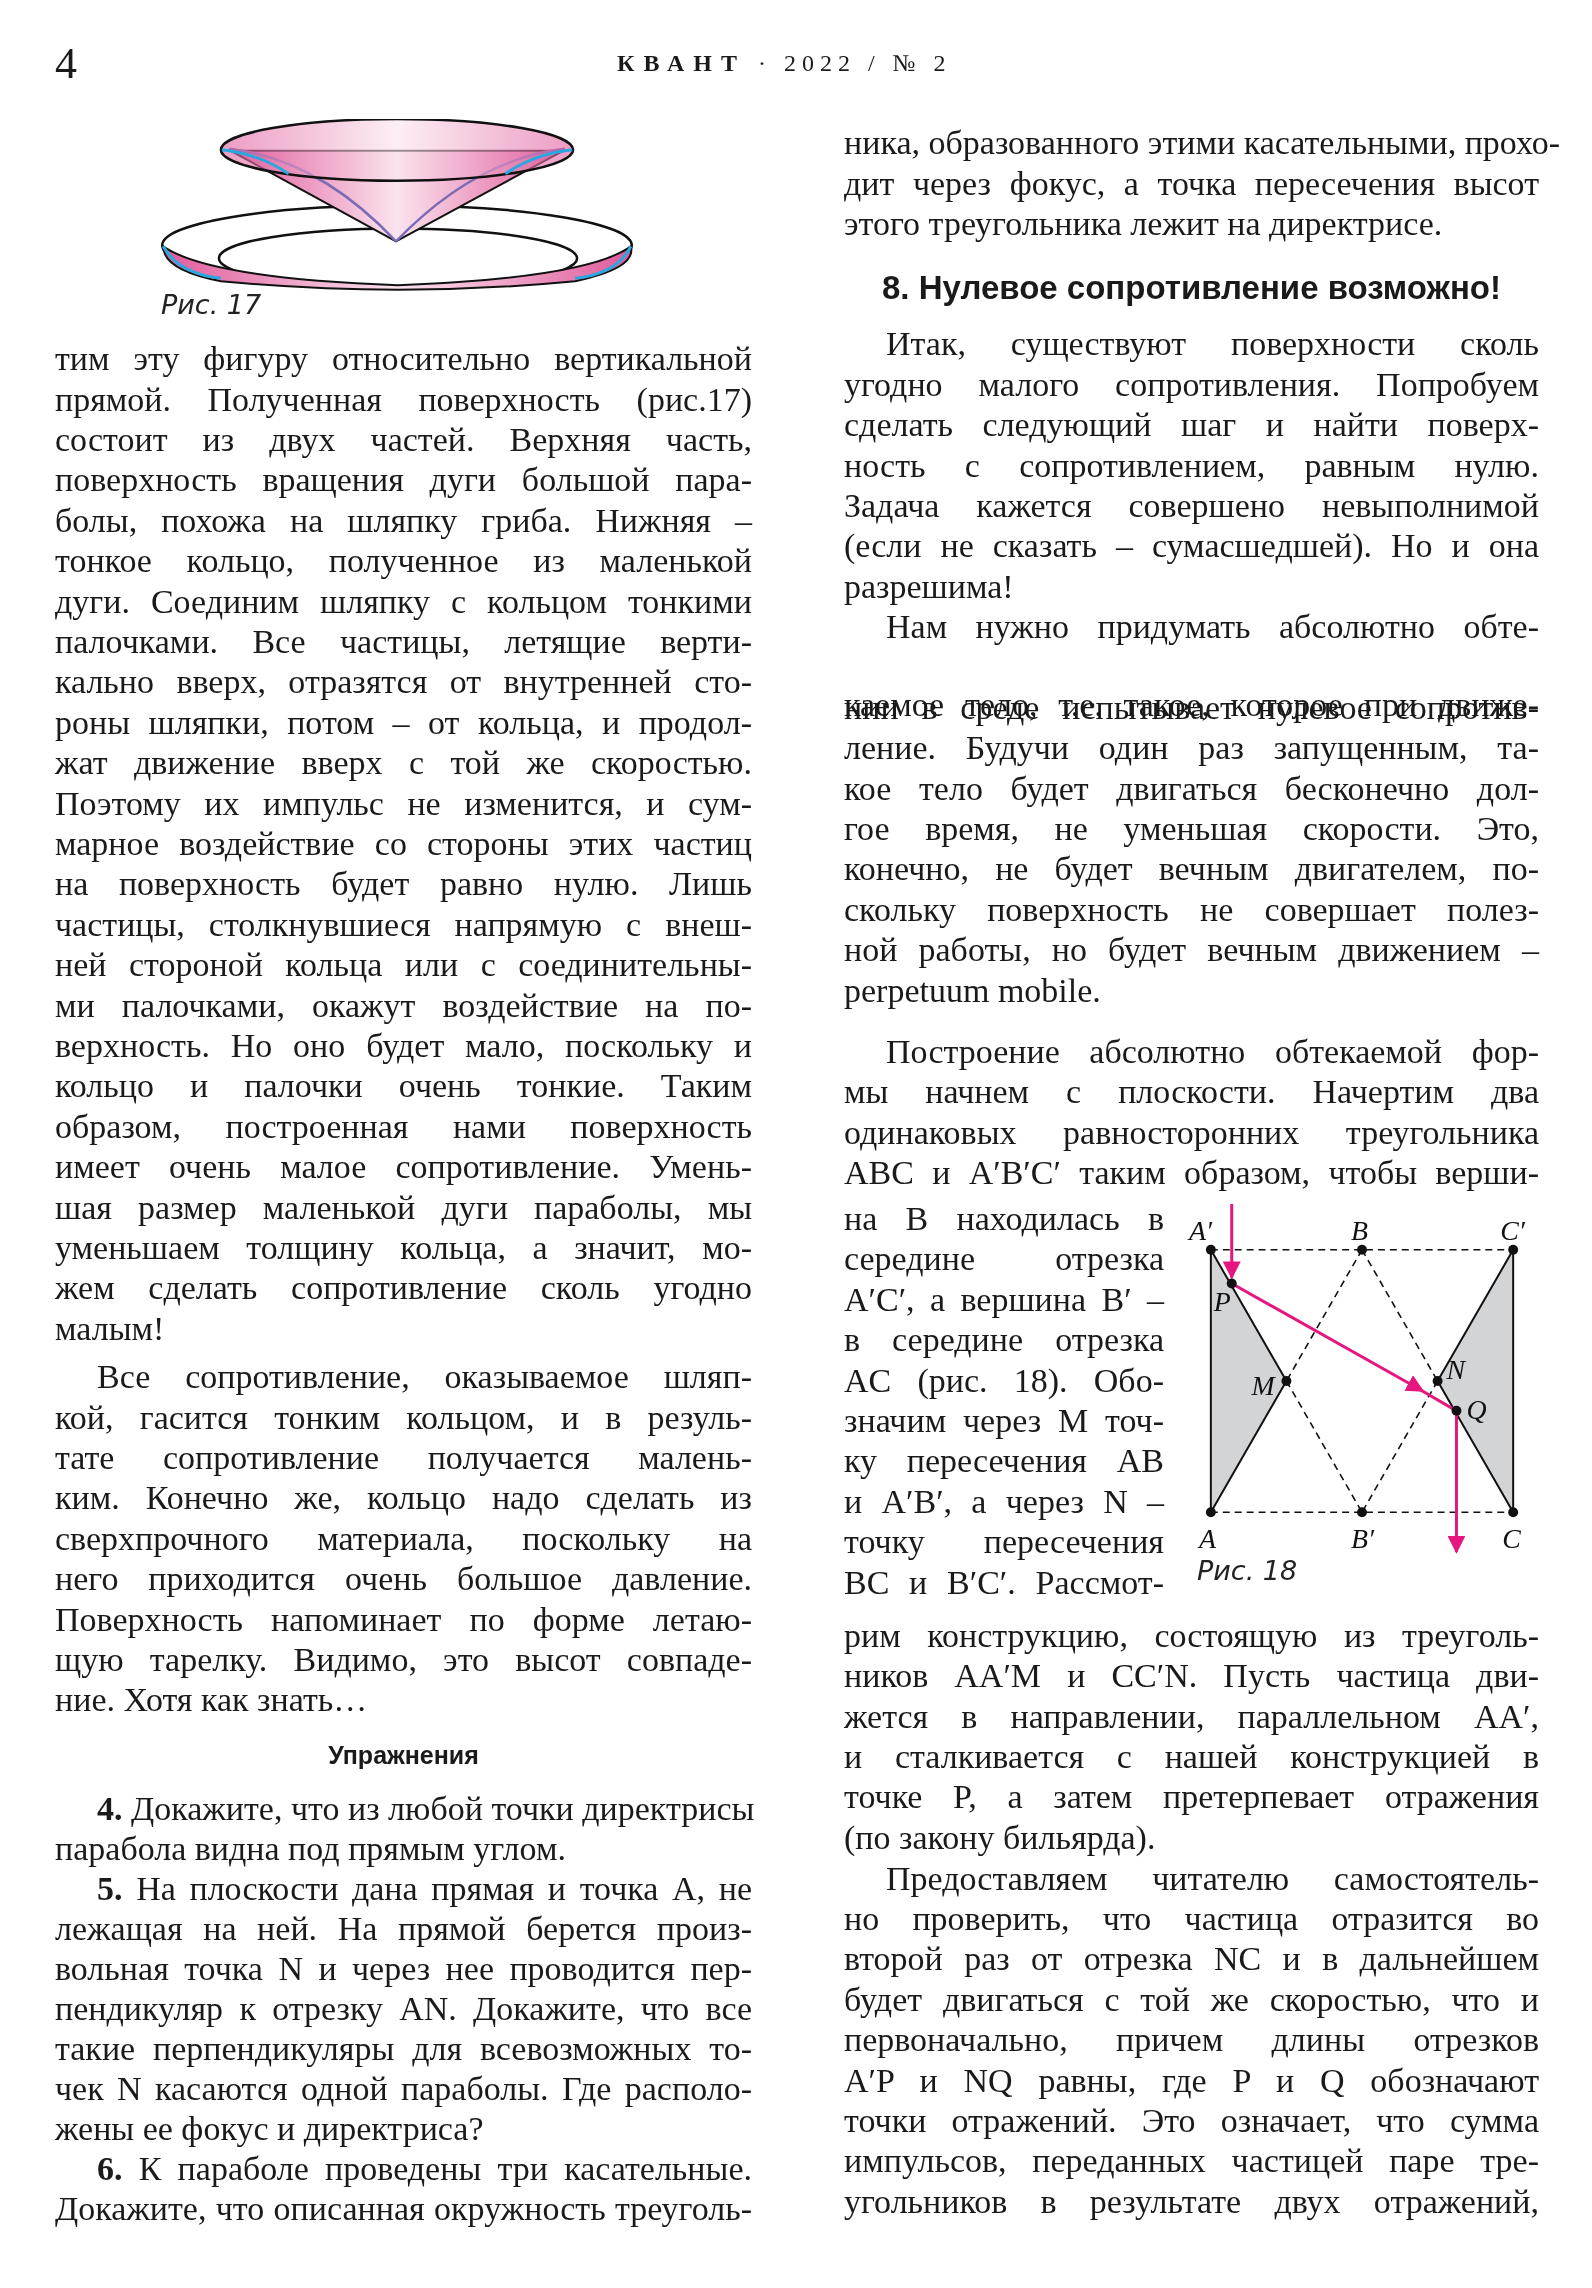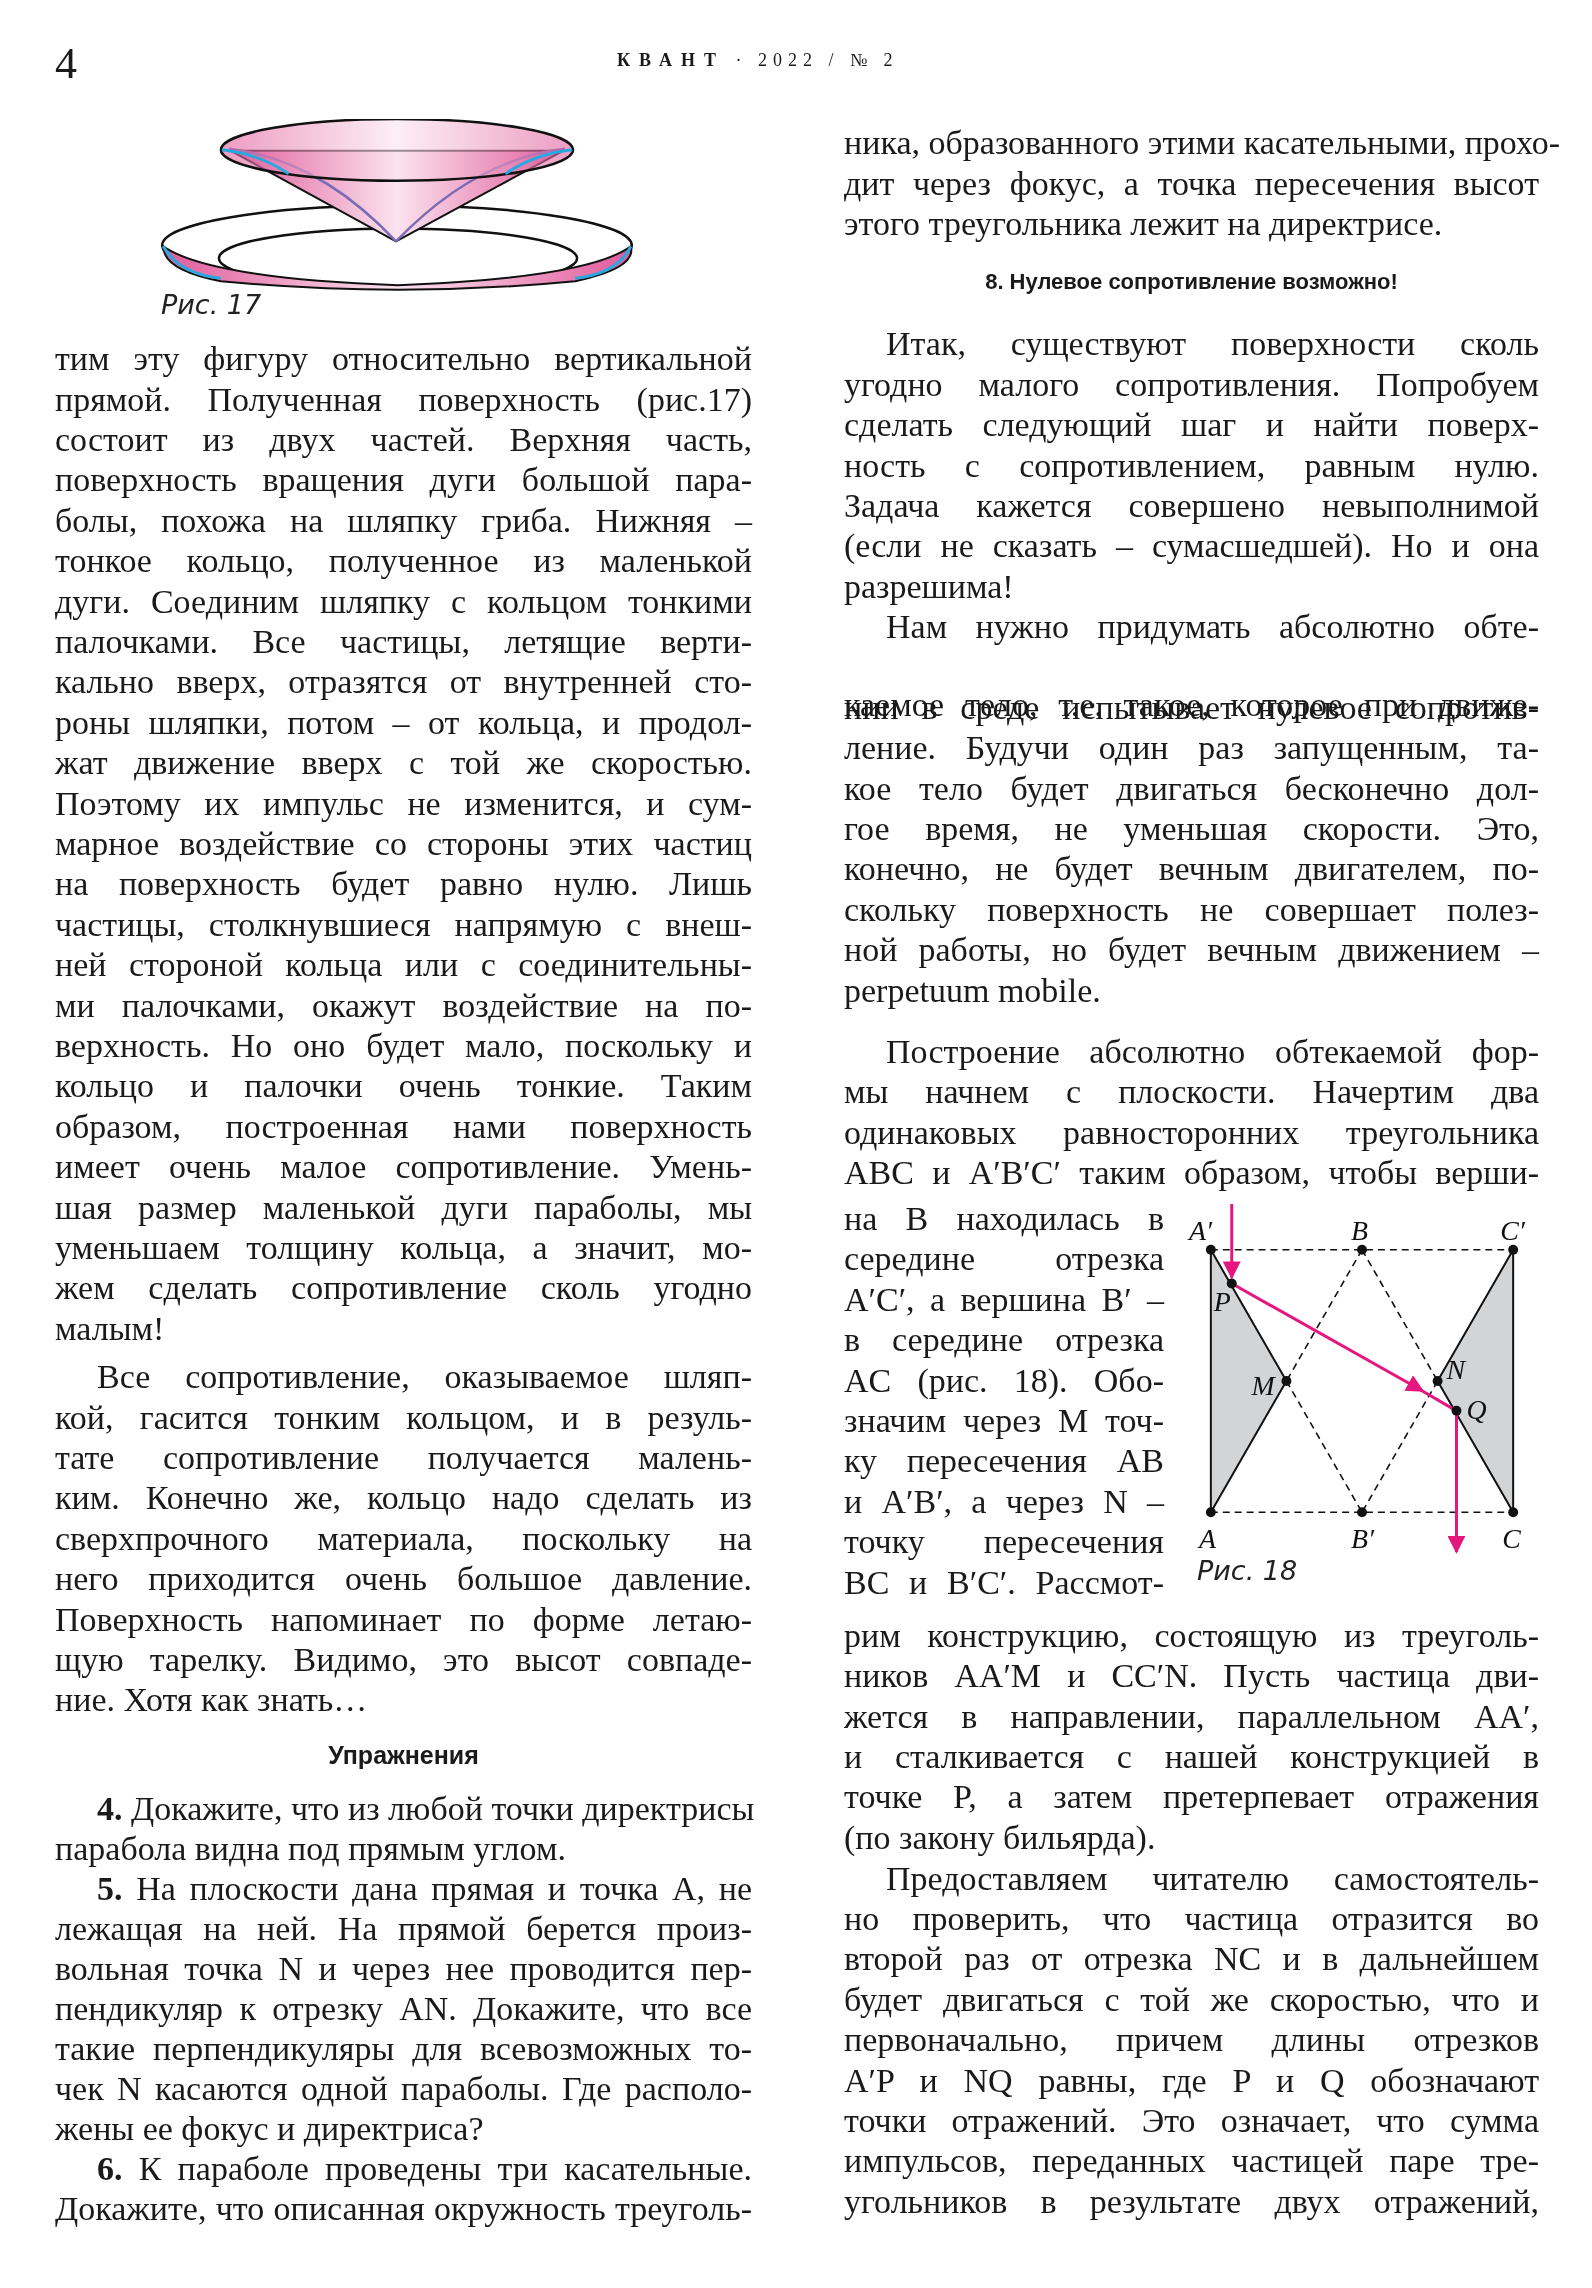--- a/index.html
+++ b/index.html
@@ -5,23 +5,23 @@
   html,body{margin:0;padding:0;background:#fff;}
   body{width:1592px;height:2289px;position:relative;overflow:hidden;color:#1a1a1a;}
   .ln{position:absolute;font-family:"Liberation Serif","DejaVu Serif",serif;font-size:34px;line-height:40px;height:40px;white-space:nowrap;text-align:justify;text-align-last:justify;overflow:visible;}
   .ln.last{text-align-last:left;}
   .L{left:55px;width:697px;}
   .R{left:844px;width:695px;}
   .N{left:844px;width:320px;}
   .ind{text-indent:42px;}
   .exnum{font-weight:bold;}
   #page-number{position:absolute;left:55px;top:38px;font-family:"Liberation Serif",serif;font-size:44px;}
-  #running-head{position:absolute;left:617px;top:50px;font-family:"Liberation Serif",serif;font-size:18px;letter-spacing:6px;}
+  #running-head{position:absolute;left:617px;top:50px;font-family:"Liberation Serif",serif;font-size:24px;letter-spacing:6px;}
   #running-head b{letter-spacing:9px;}
-  .head2{position:absolute;left:844px;top:269px;width:695px;font-family:"Liberation Sans","DejaVu Sans",sans-serif;font-weight:bold;font-size:22px;text-align:center;}
+  .head2{position:absolute;left:844px;top:269px;width:695px;font-family:"Liberation Sans","DejaVu Sans",sans-serif;font-weight:bold;font-size:33px;text-align:center;}
   .subhead{position:absolute;left:55px;top:1741px;width:697px;font-family:"Liberation Sans","DejaVu Sans",sans-serif;font-weight:bold;font-size:25px;text-align:center;}
   .caption{position:absolute;font-family:"DejaVu Sans","Liberation Sans",sans-serif;font-style:italic;font-size:27px;color:#222;}
   svg{position:absolute;}
 </style>
 </head>
 <body>
 
 <div id="page-number">4</div>
 <div id="running-head">
   <b>КВАНТ</b>

